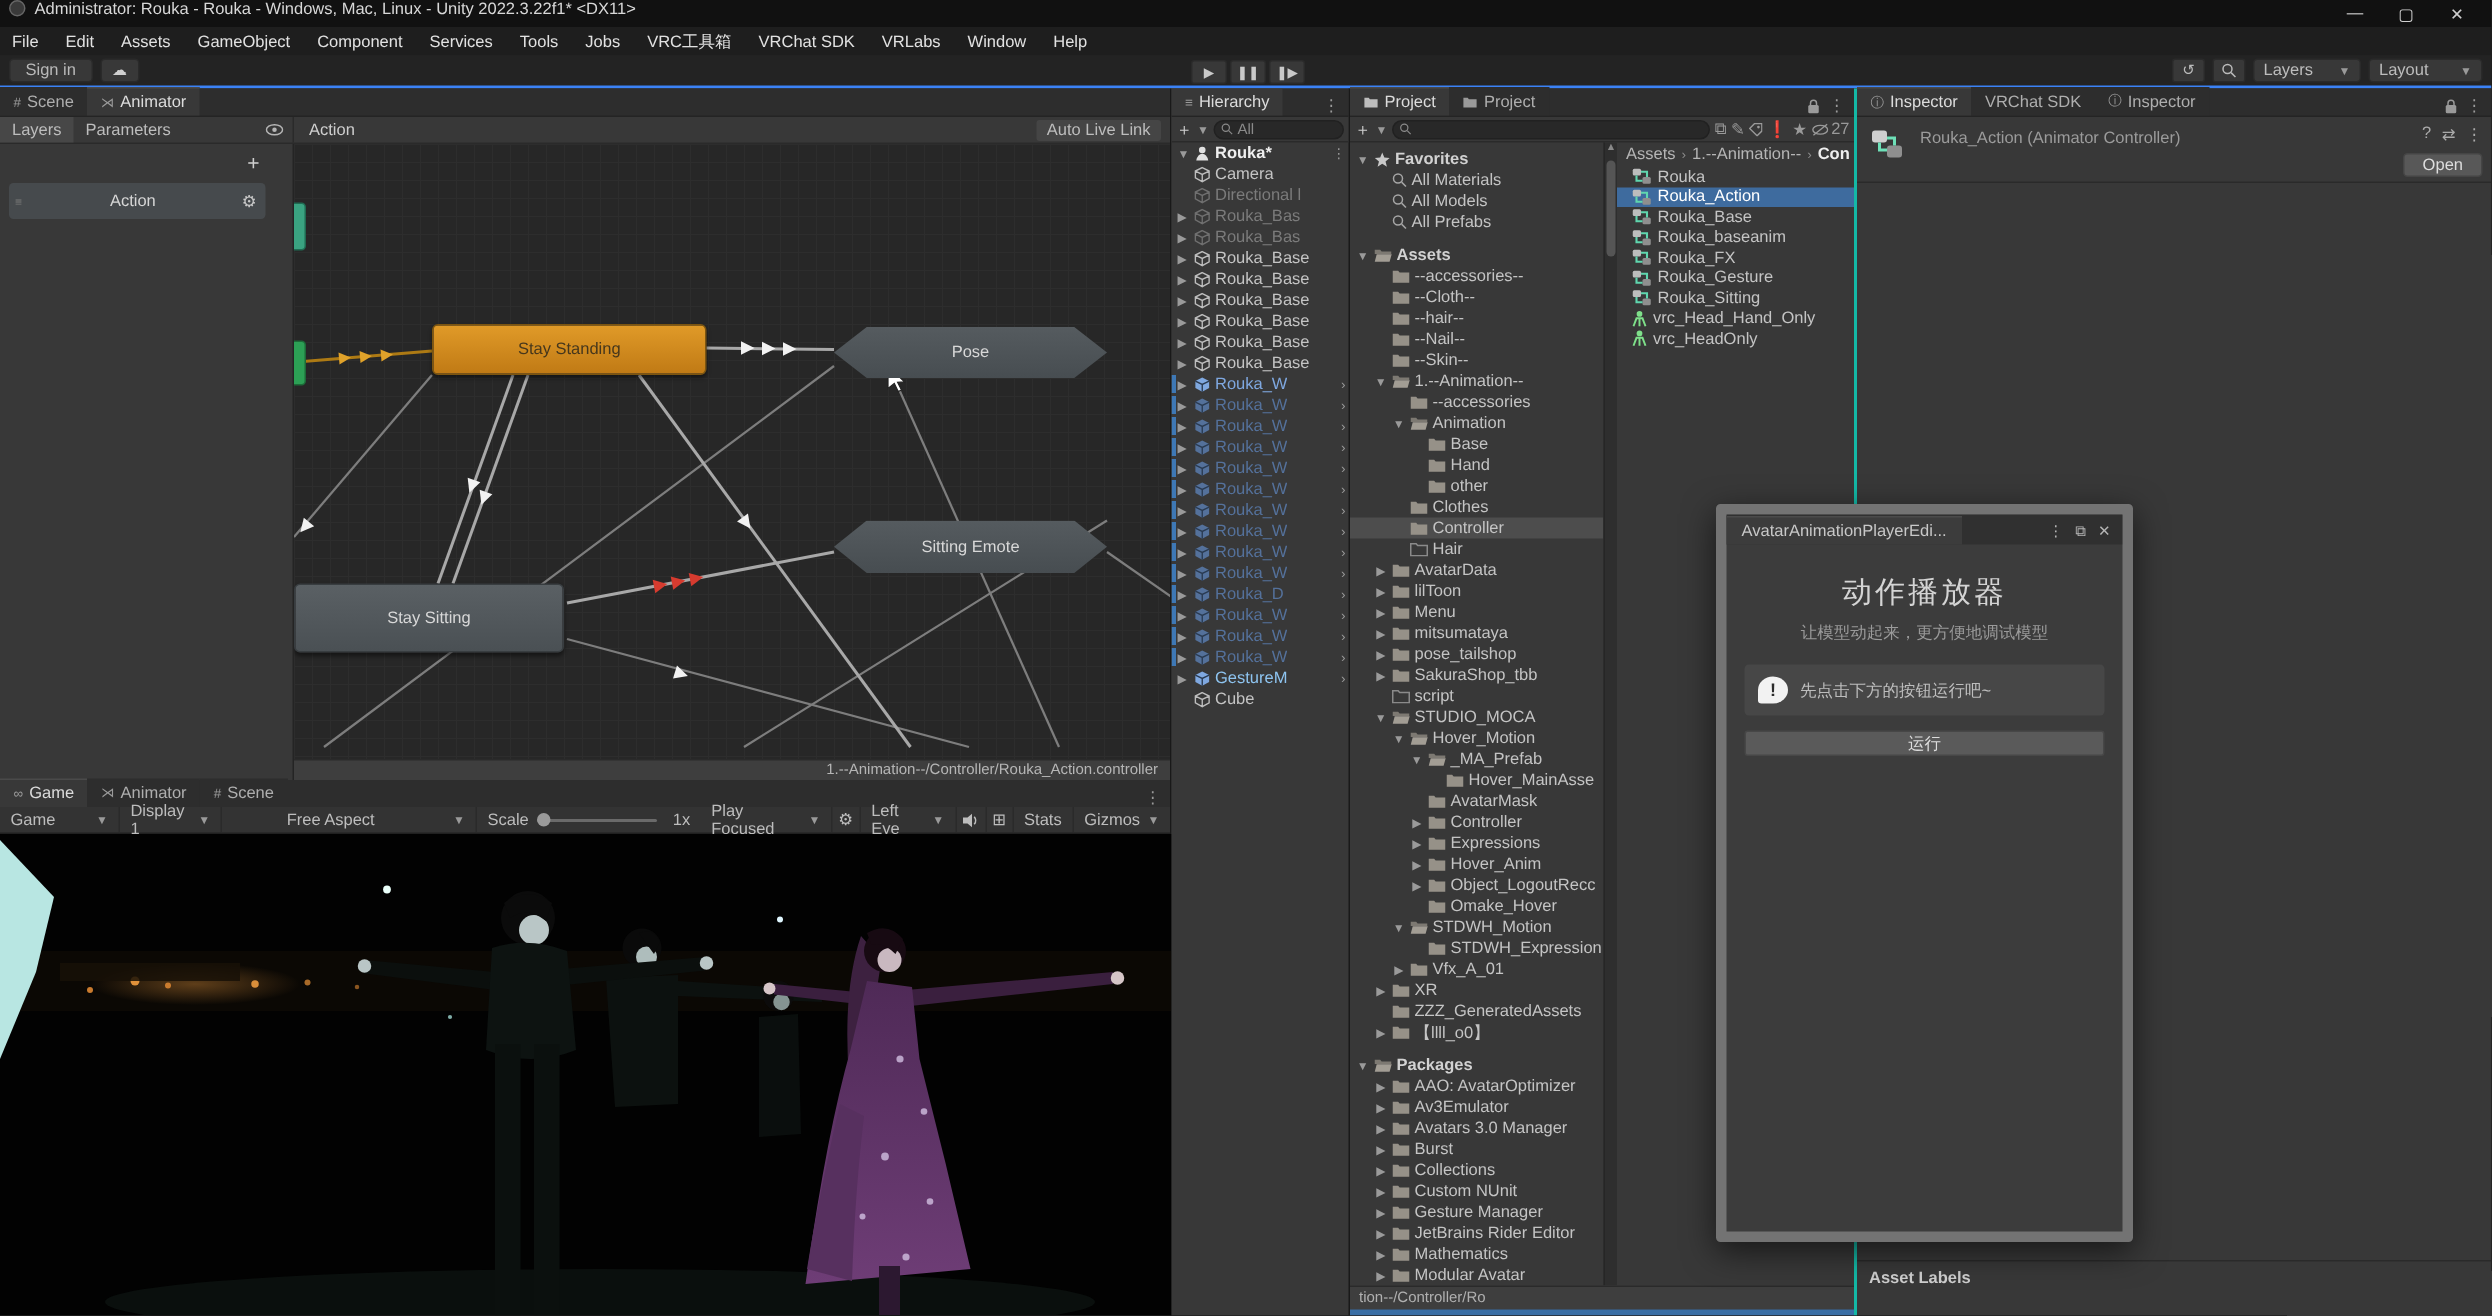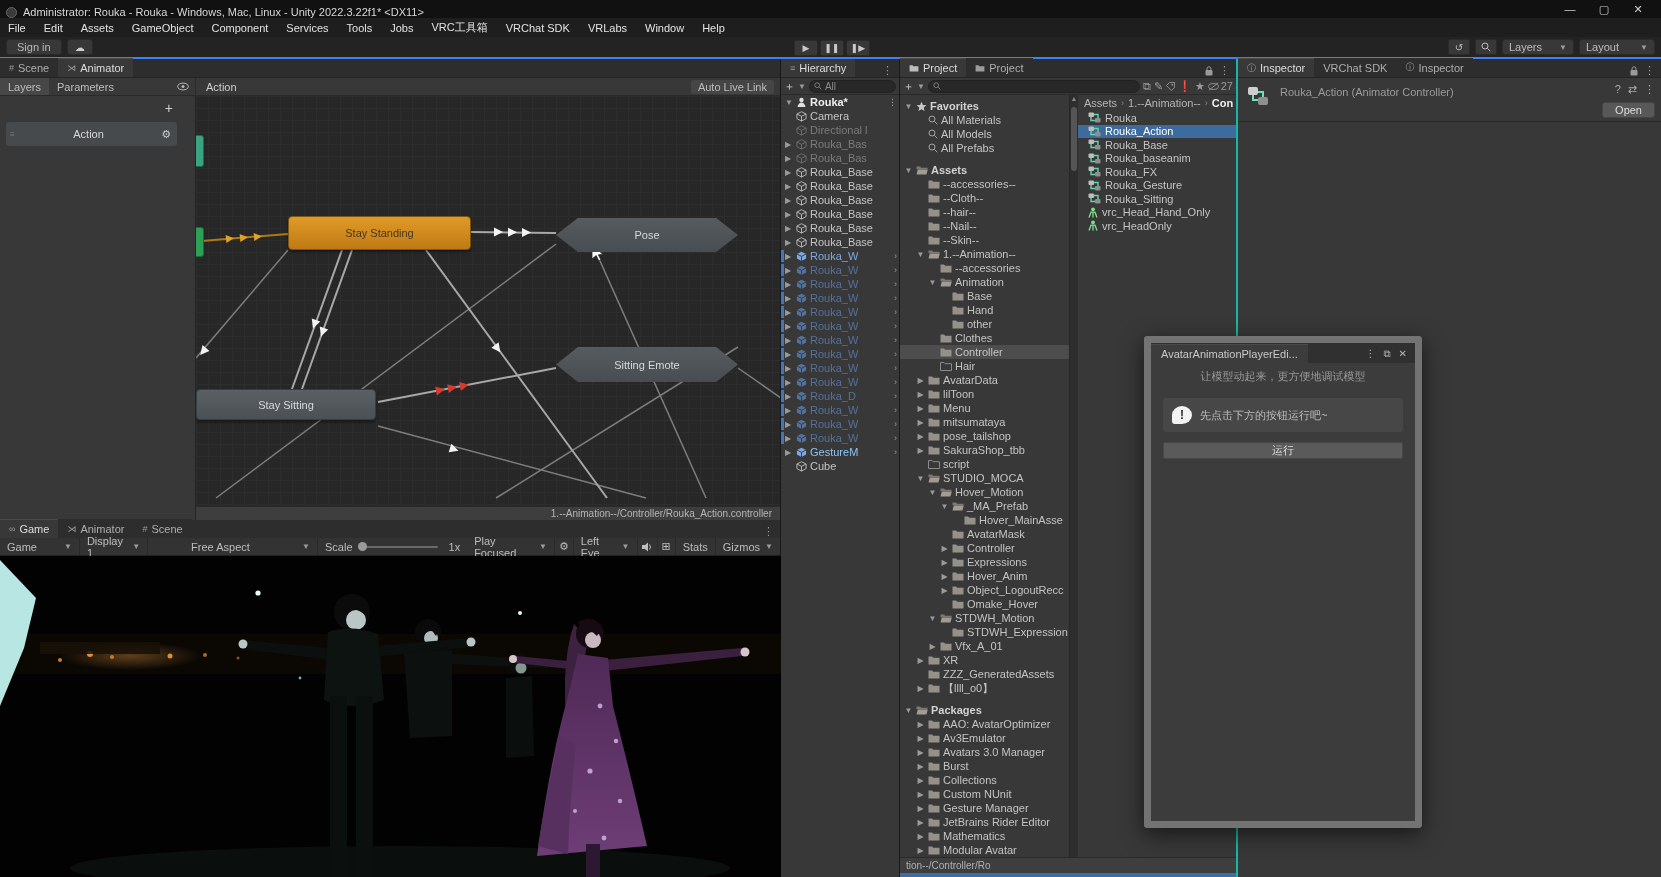--- a/index.html
+++ b/index.html
@@ -3,21 +3,21 @@
 <meta charset="utf-8">
 <style>
   * { margin:0; padding:0; box-sizing:border-box; }
   html,body { width:1661px; height:877px; overflow:hidden; background:#191919;
     font-family:"Liberation Sans","DejaVu Sans",sans-serif; font-size:11px; color:#c4c4c4;
     -webkit-font-smoothing:antialiased; }
   .app { position:relative; width:1661px; height:877px; background:#282828; }
 
   
   .titlebar { position:absolute; left:0; top:0; width:100%; height:18px; background:#111;
-    display:flex; align-items:flex-end; padding:0 6px; color:#d8d8d8; font-size:11px; gap:6px;}
+    display:flex; align-items:flex-start; padding:0 6px; color:#d8d8d8; font-size:11px; gap:6px;}
   .title-ico { width:11px; height:11px; border-radius:50%; background:#3a3a3a; border:1px solid #666; flex:0 0 auto;}
   .win-btns { margin-left:auto; display:flex; }
   .win-btn { width:34px; height:18px; display:flex; align-items:center; justify-content:center; color:#cfcfcf; font-size:11px;}
   .menubar { position:absolute; left:0; top:18px; width:100%; height:19px; background:#1e1e1e;
     display:flex; align-items:center; padding:0 8px; gap:18px; color:#e2e2e2; }
   .menu-item { cursor:default; }
   .topbar { position:absolute; left:0; top:37px; width:100%; height:22px; background:#232323;
     display:flex; align-items:center; padding:0 6px; border-bottom:2px solid #3b82f6;}
   .signin { background:#383838; border:1px solid #2a2a2a; border-radius:3px; color:#b9b9b9;
     height:16px; padding:0 10px; display:flex; align-items:center;}
@@ -296,21 +296,21 @@
               <polygon points="0,0 0,15 4.2,11.6 6.8,17 9,16 6.4,10.8 11,10.6" fill="#fff" stroke="#222" stroke-width="0.8"></polygon>
             </g>
           </svg>
 
           <div class="entry-frag" style="left:-10px; top:39px; width:18px; height:32px; background:#3aa381; border:1px solid #1f6b52;"></div>
           <div class="entry-frag" style="left:-10px; top:131px; width:18px; height:30px; background:#2ca055; border:1px solid #1c6b38;"></div>
 
           <div class="state state-default" style="left:92px; top:120px; width:183px; height:34px;">Stay Standing</div>
           <div class="state state-hex" style="left:360px; top:122px; width:182px; height:34px;">Pose</div>
           <div class="state state-hex" style="left:360px; top:251px; width:182px; height:35px;">Sitting Emote</div>
-          <div class="state state-normal" style="left:0px; top:293px; width:180px; height:31px;">Stay Sitting</div>
+          <div class="state state-normal" style="left:0px; top:293px; width:180px; height:46px;">Stay Sitting</div>
         </div>
         <div class="pathbar">1.--Animation--/Controller/Rouka_Action.controller</div>
       </div>
     </div>
 
     <div class="game-tabs">
       <div class="tabbar">
         <span class="tab active">
             <span class="tico">∞</span>
             <span>Game</span>
@@ -1461,31 +1461,33 @@
           </svg>
       </span>
       <span class="insp-title">Rouka_Action (Animator Controller)</span>
       <span class="insp-hicons">
         <span>?</span>
         <span>⇄</span>
         <span>⋮</span>
       </span>
       <span class="openbtn">Open</span>
     </div>
+    <div class="asset-labels">Asset Labels</div>
   </div>
 
   <div class="float-win">
     <div class="fw-tabbar">
       <span class="fw-tab">AvatarAnimationPlayerEdi...</span>
       <span class="fw-icons">
         <span>⋮</span>
         <span>⧉</span>
         <span>✕</span>
       </span>
     </div>
+    <div class="fw-title">动作播放器</div>
     <div class="fw-sub">让模型动起来，更方便地调试模型</div>
     <div class="fw-notice">
       <span class="fw-bang">!</span>
       <span>先点击下方的按钮运行吧~</span>
     </div>
     <div class="fw-run">运行</div>
   </div>
 
 </div>
 

